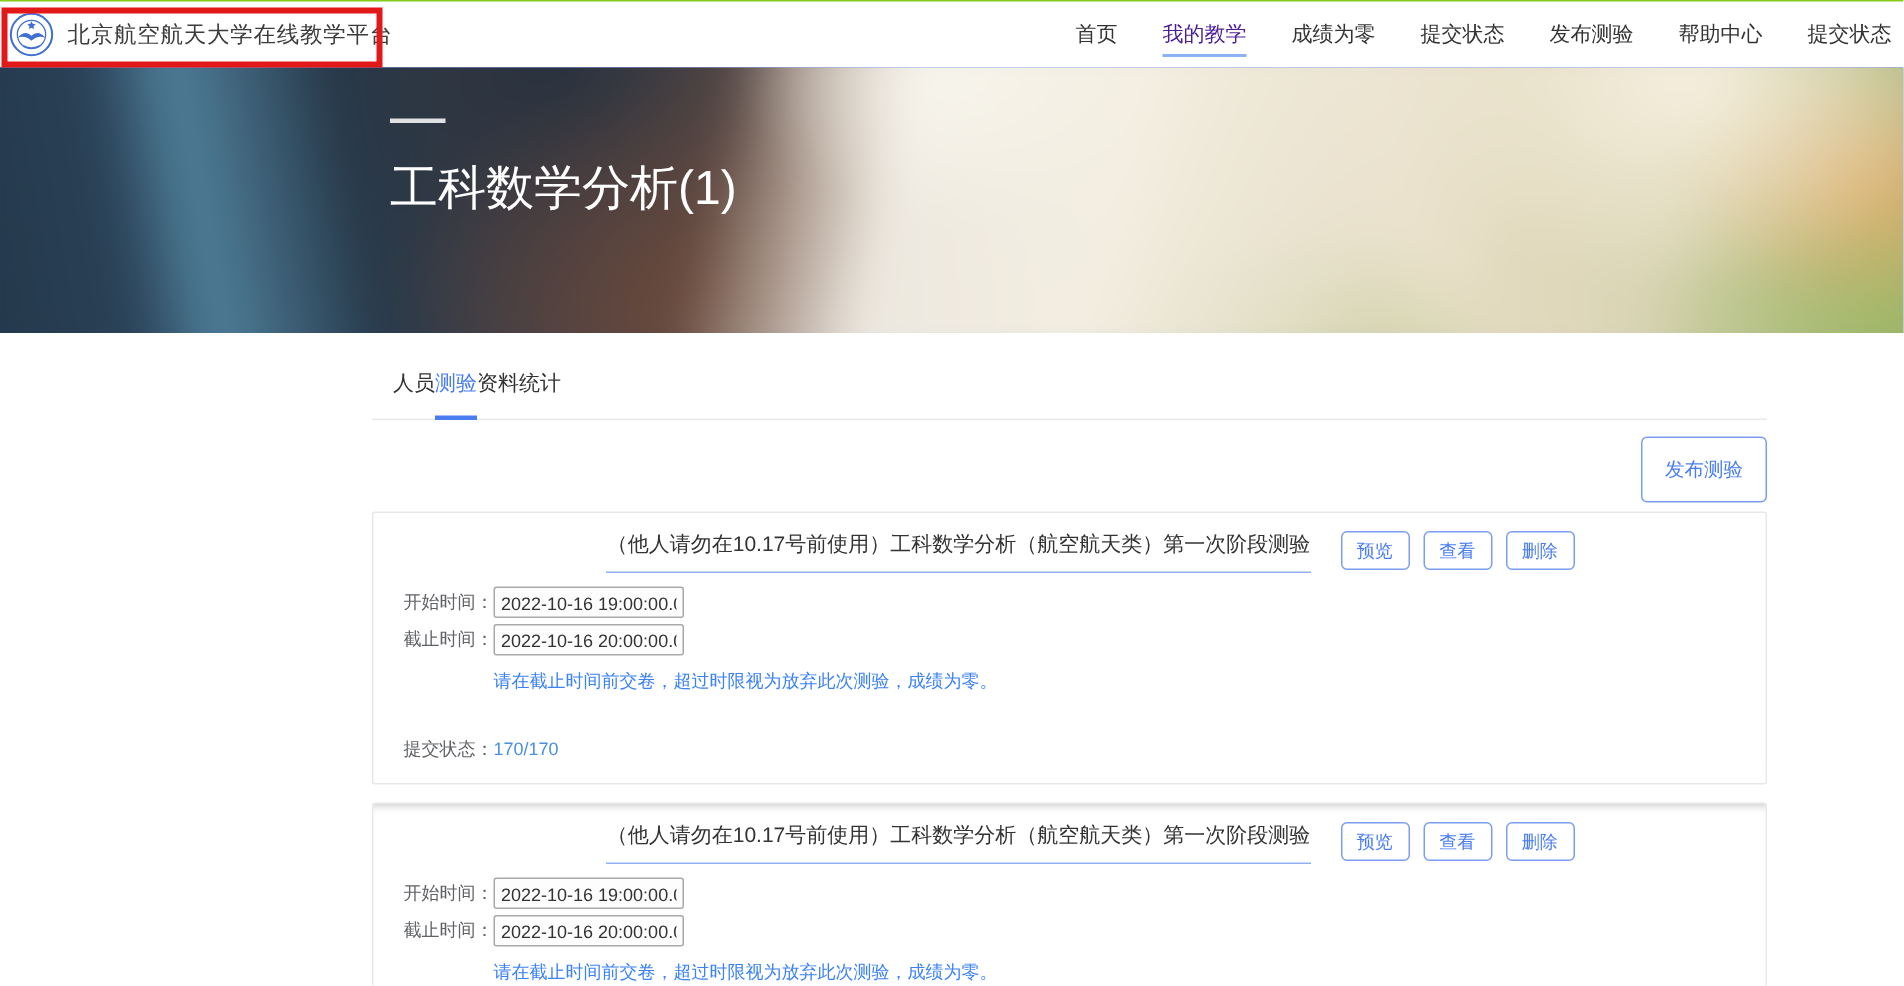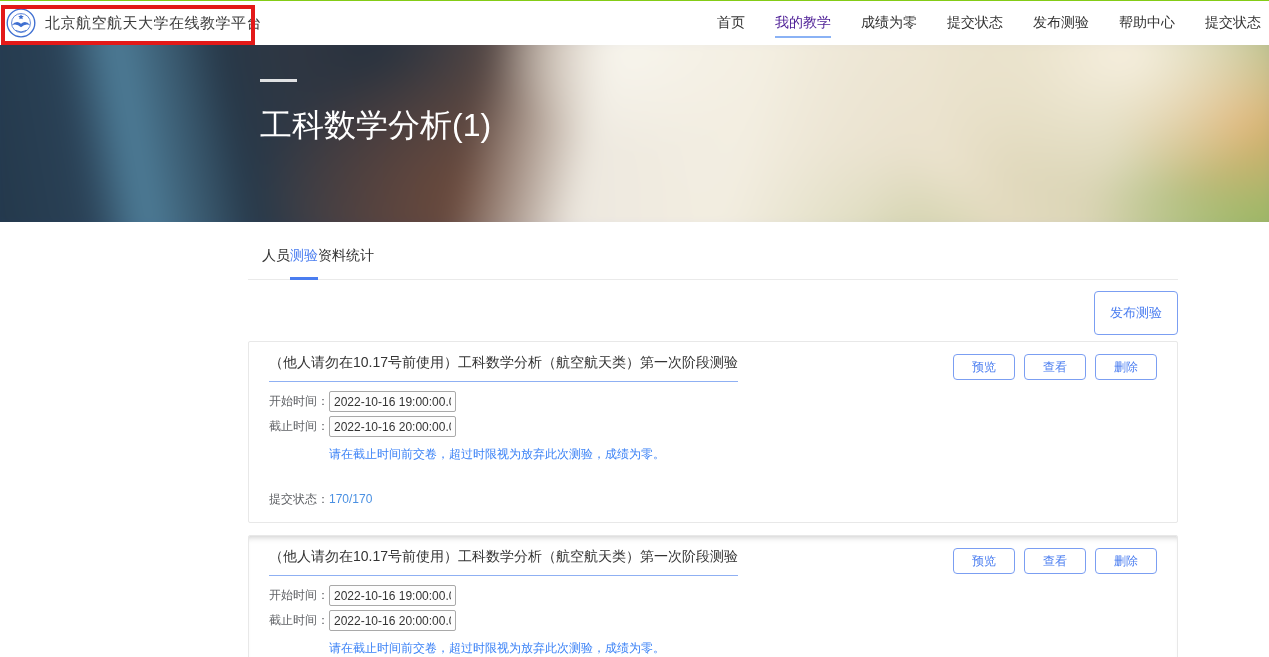--- a/index.html
+++ b/index.html
@@ -56,27 +56,27 @@
     background:#fff; border:1px solid #7b9ef2; color:#4a7df0;
     border-radius:4px; font-size:12px; cursor:pointer; font-family:inherit;
   }
   .btn-publish { height:44px; padding:0 15px; font-size:13px; }
 
   .card {
     border:1px solid #e8e8e8; border-radius:2px; background:#fff;
     margin-top:6px; padding:12px 20px 14px;
   }
   .card.shadow-top { margin-top:12px; box-shadow:inset 0 6px 6px -5px rgba(0,0,0,.22); }
-  .card-head { display:flex; justify-content:space-between; align-items:flex-start; }
+  .card-head { display:flex; justify-content:center; align-items:flex-start;margin-left:28px; }
   .card-title {
     font-size:14px; color:#333; font-weight:400;
     padding-bottom:9px; border-bottom:1px solid #8fb0f3;
   }
   .card-actions { display:flex; gap:9px; flex:none; margin-left:20px; }
-  .btn-action { width:62px; height:26px; }
+  .btn-action { width:46px; height:26px; }
 
   .form-row { display:flex; align-items:center; margin-top:4px; font-size:12px; color:#606266; }
   .form-row.first { margin-top:9px; }
   .form-label { width:60px; flex:none; }
   .time-input {
     width:127px; height:21px; border:1px solid #a9a9a9; border-radius:2px;
     font-size:12px; color:#333; padding:1px 4px; font-family:inherit; background:#fdfdfd;
   }
   .hint { margin:9px 0 0 60px; font-size:12px; color:#3b82f6; }
   .status-row { margin-top:28px; font-size:12px; color:#606266; }

